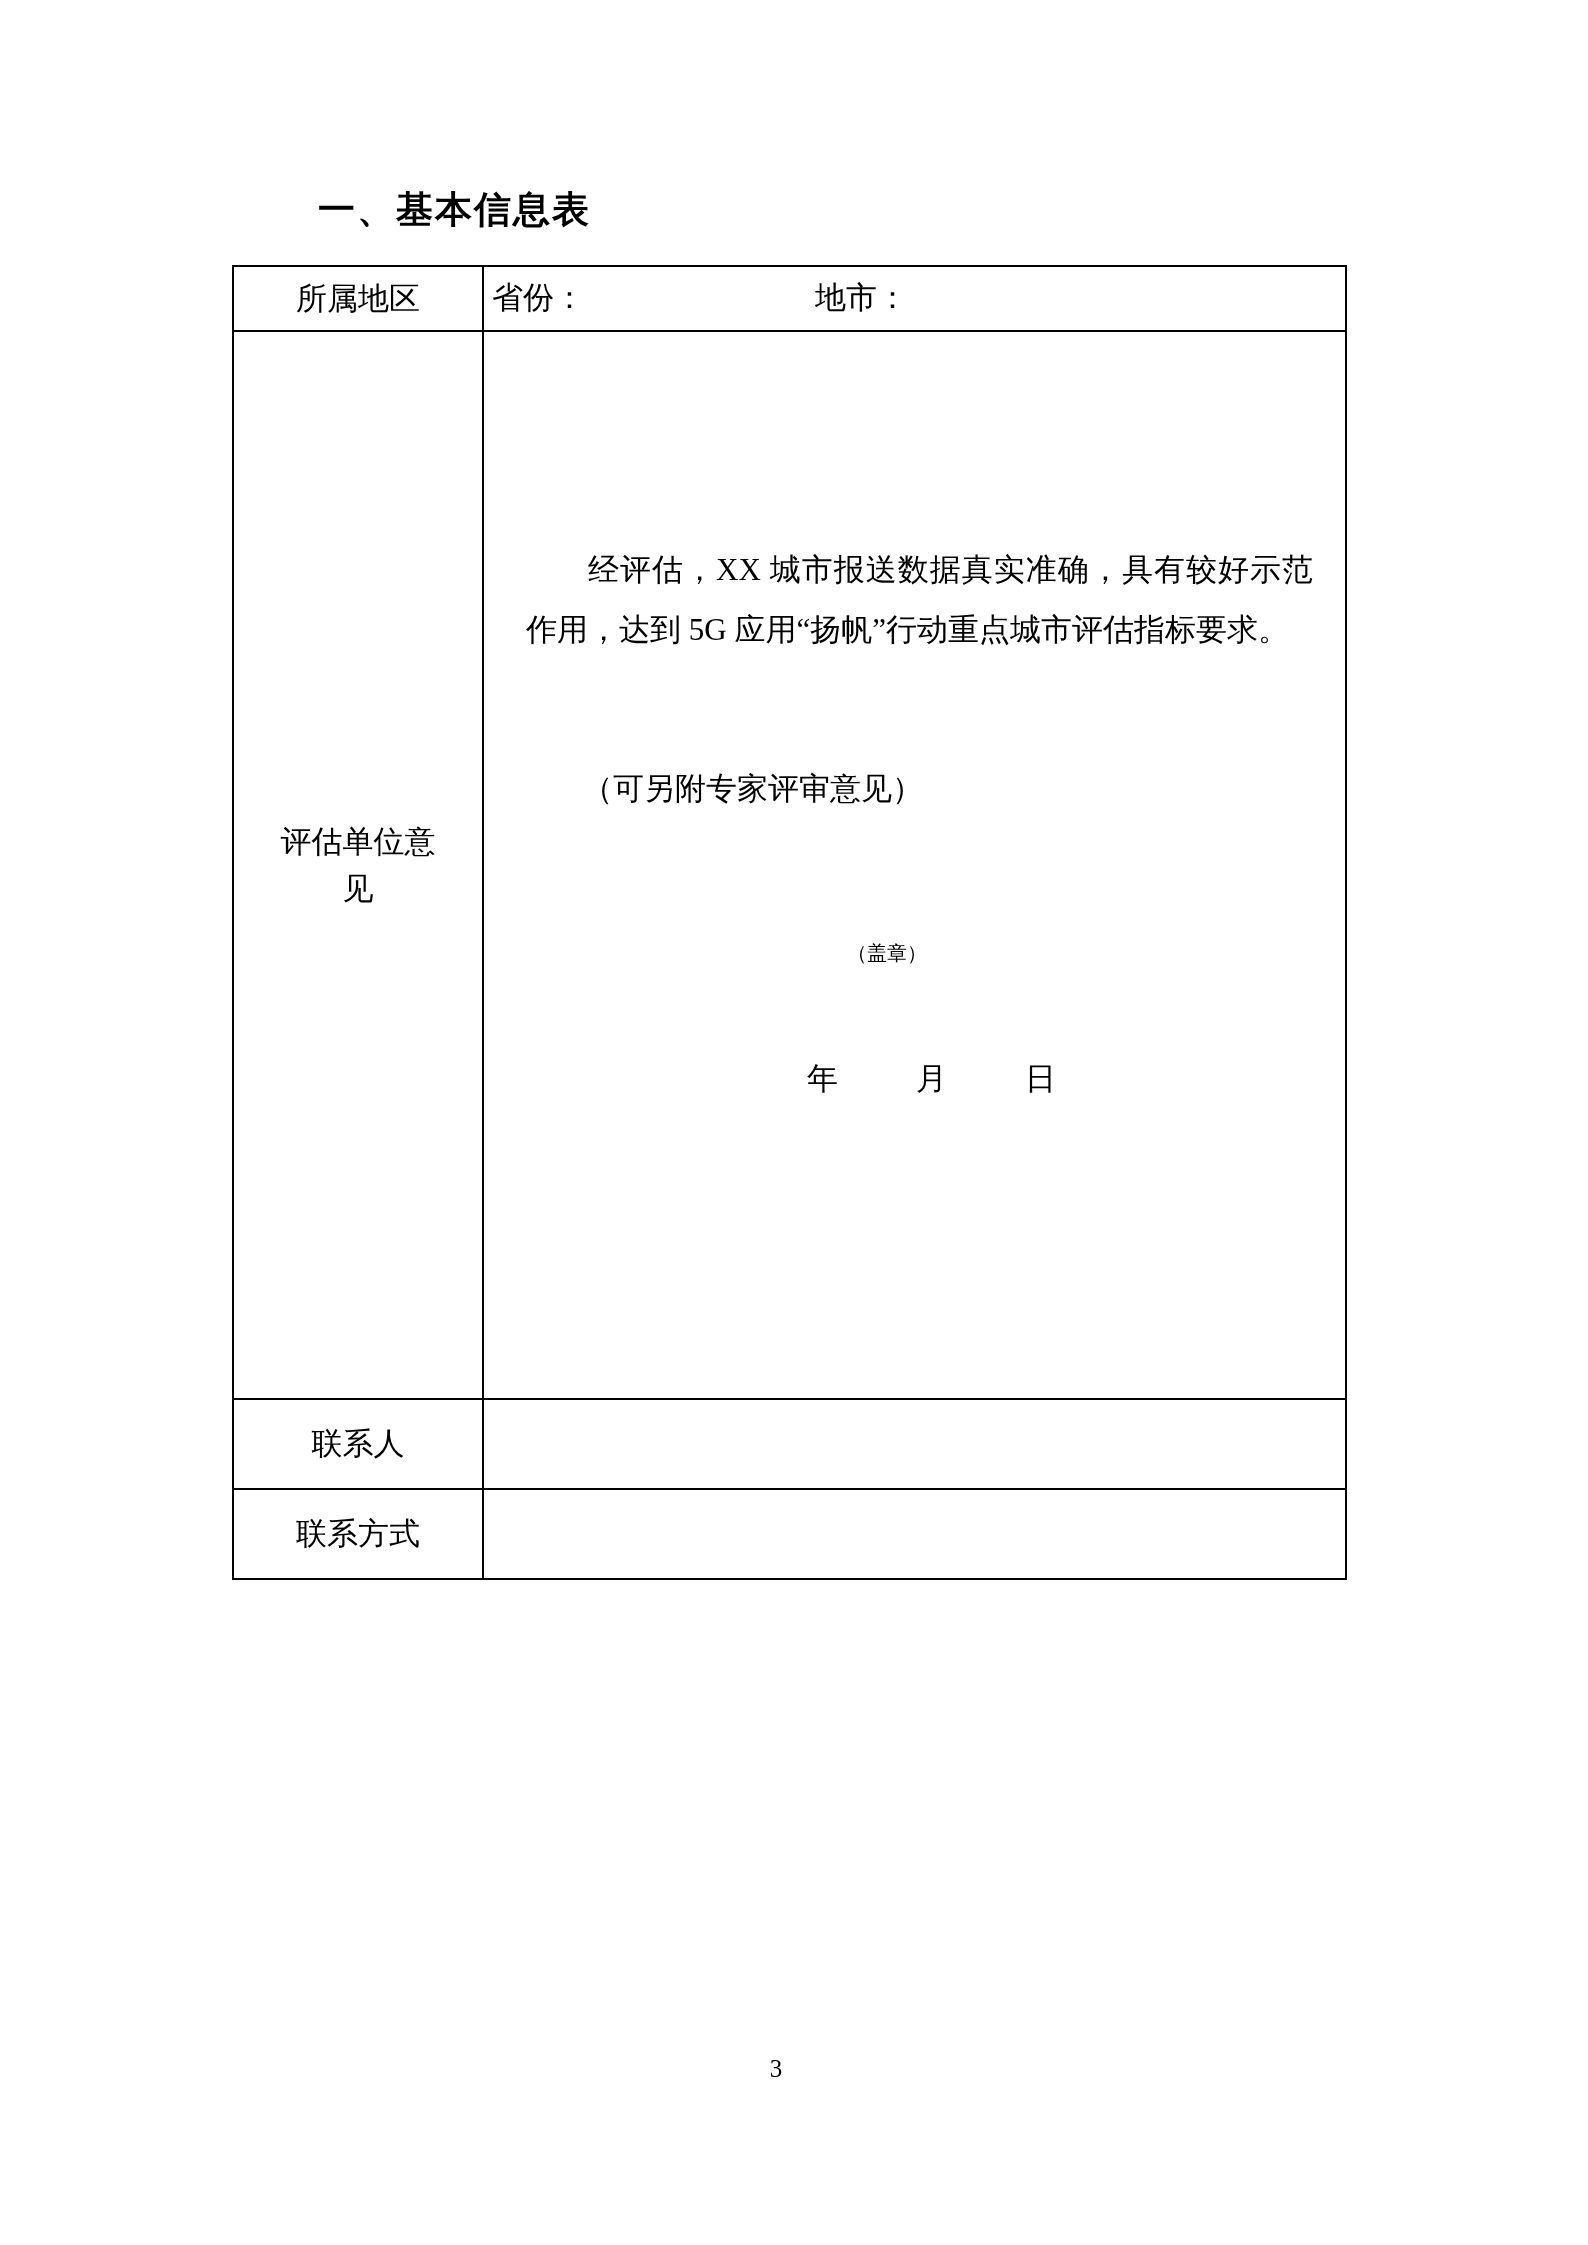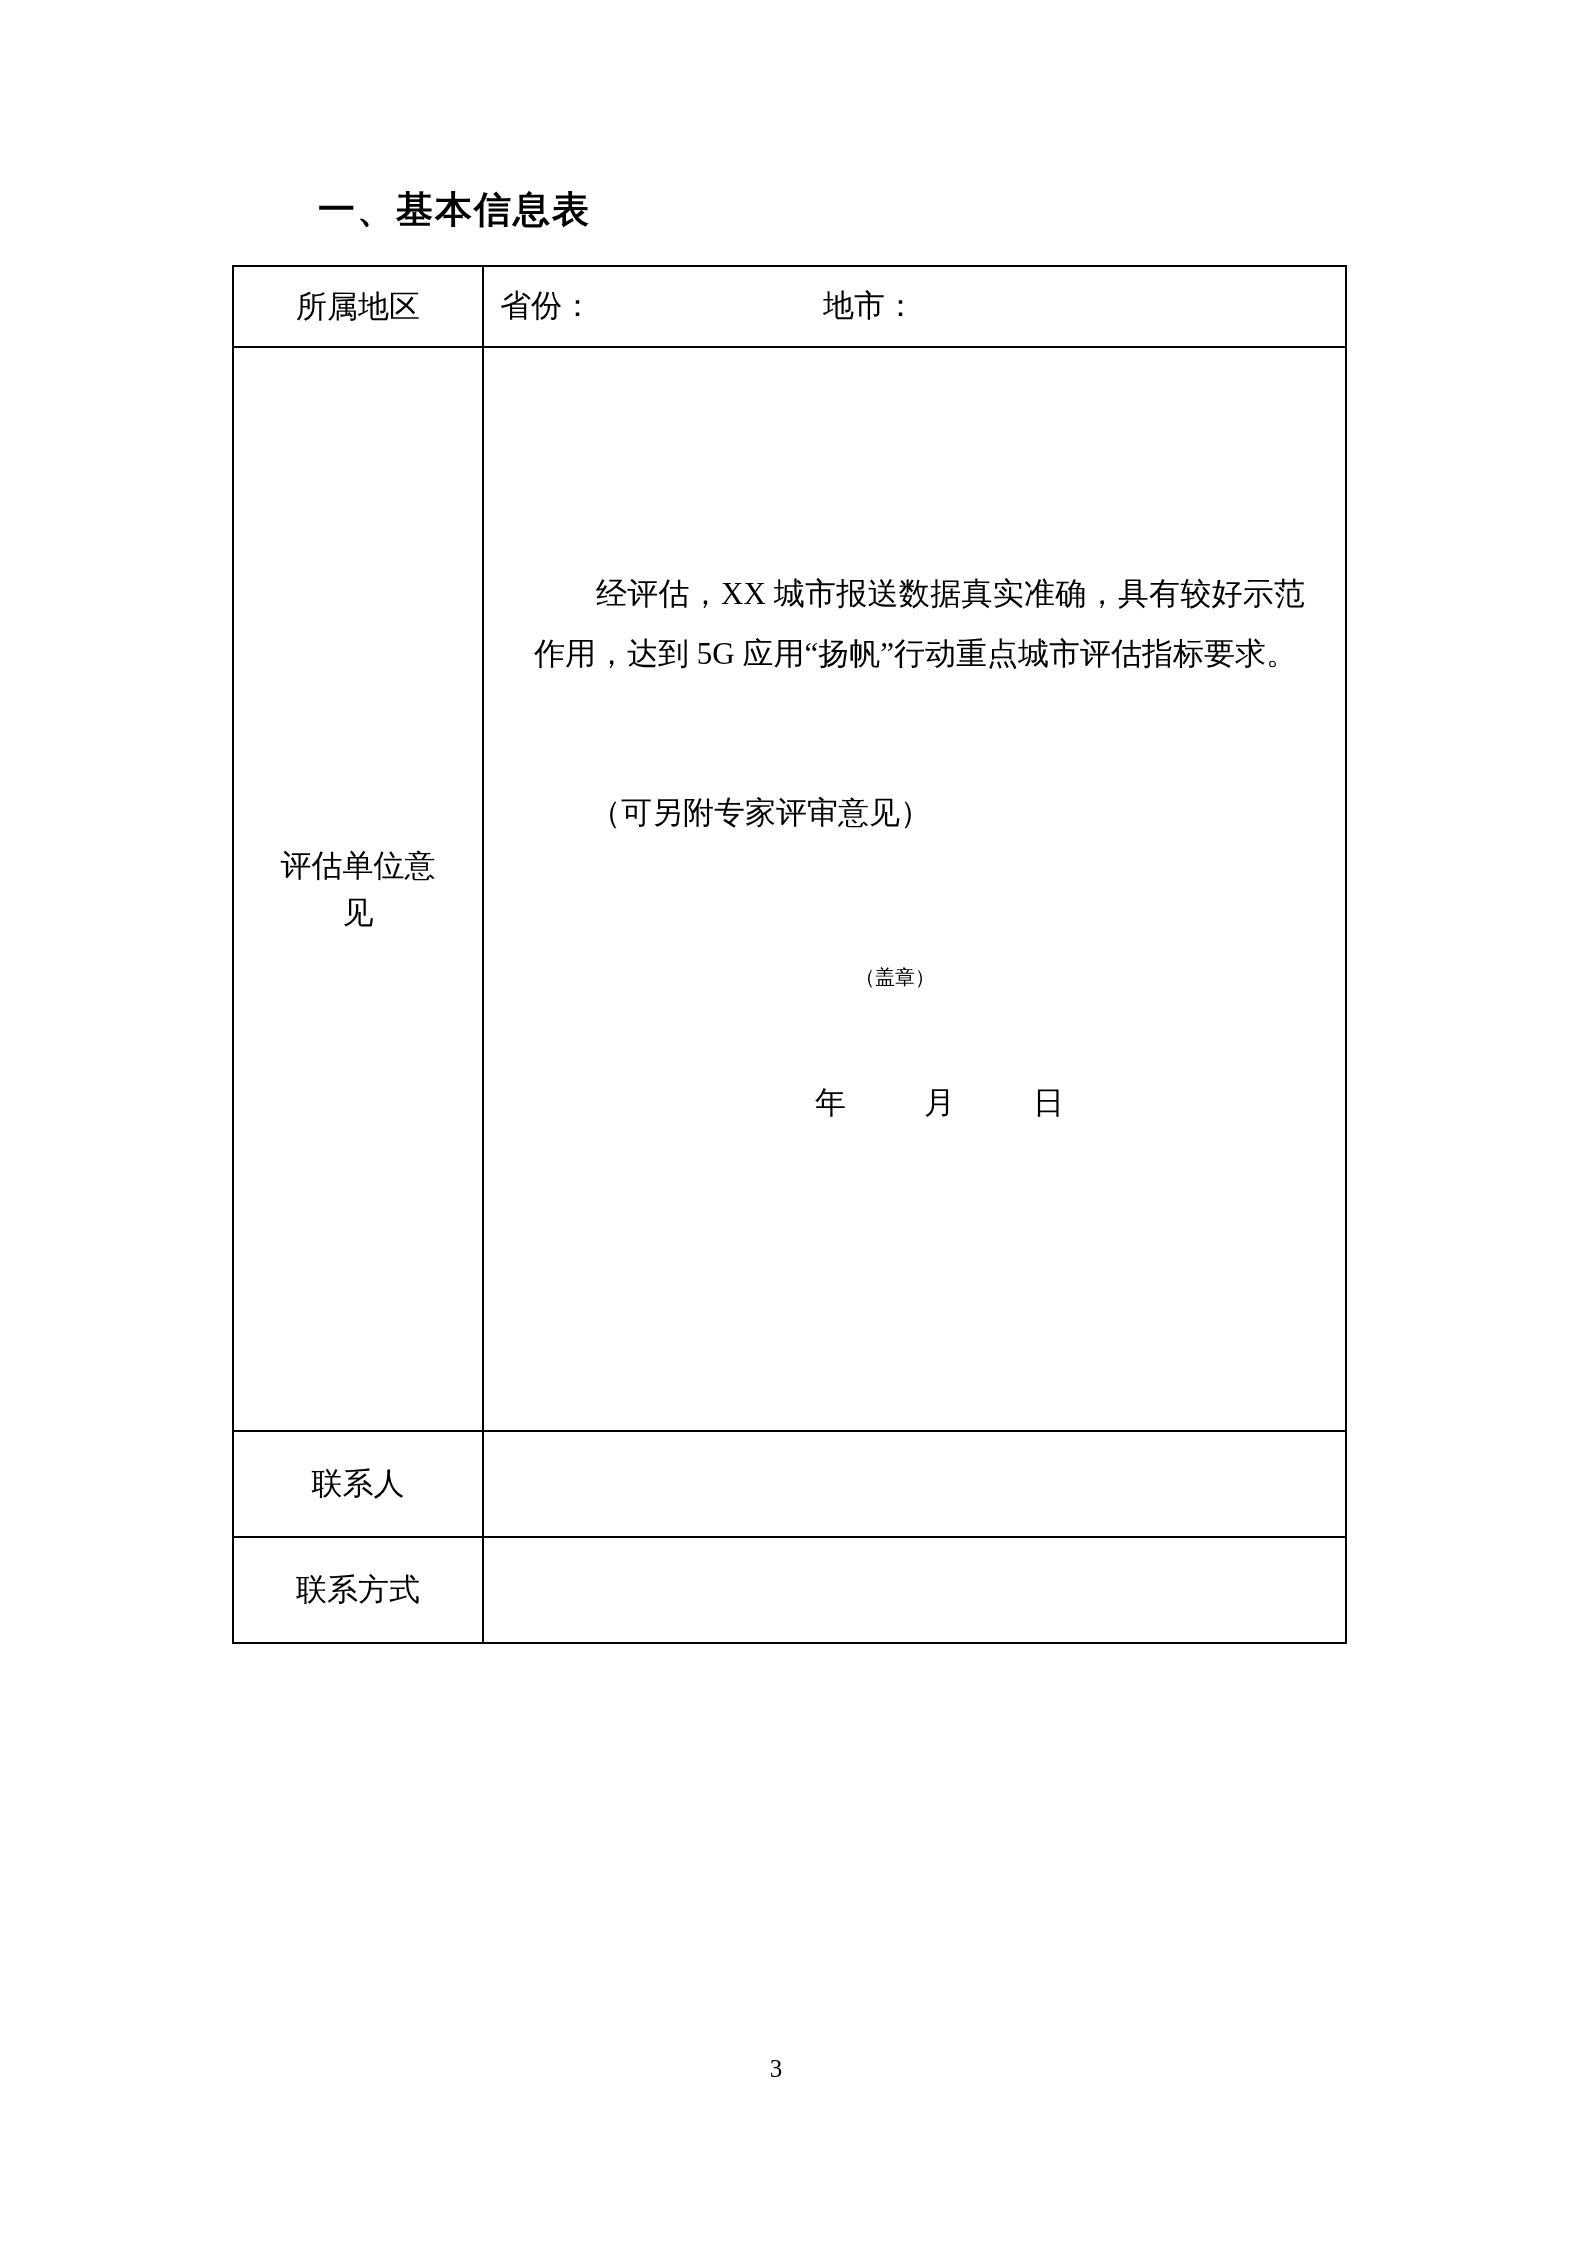--- a/index.html
+++ b/index.html
@@ -39,21 +39,21 @@
     position: absolute;
     left: 232px;
     top: 265px;
     width: 1115px;
     border-collapse: collapse;
     table-layout: fixed;
   }
   table.info-table td {
     border: 2px solid #000000;
     vertical-align: middle;
-    padding: 16px;
+    padding: 8px;
   }
 
   .col-label {
     width: 250px;
   }
 
   .label-cell {
     text-align: center;
     font-size: 31px;
     font-family: "DejaVu Sans", "Liberation Sans", sans-serif;

